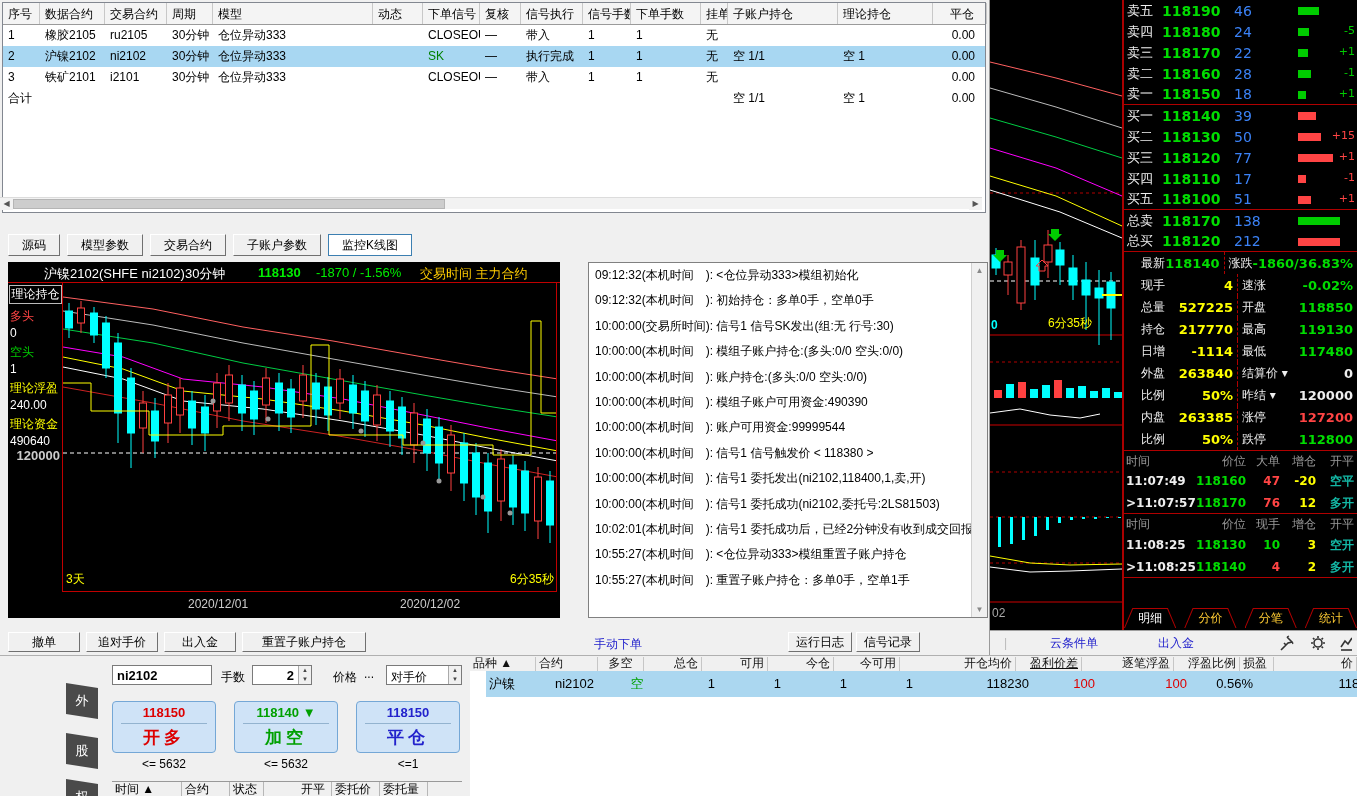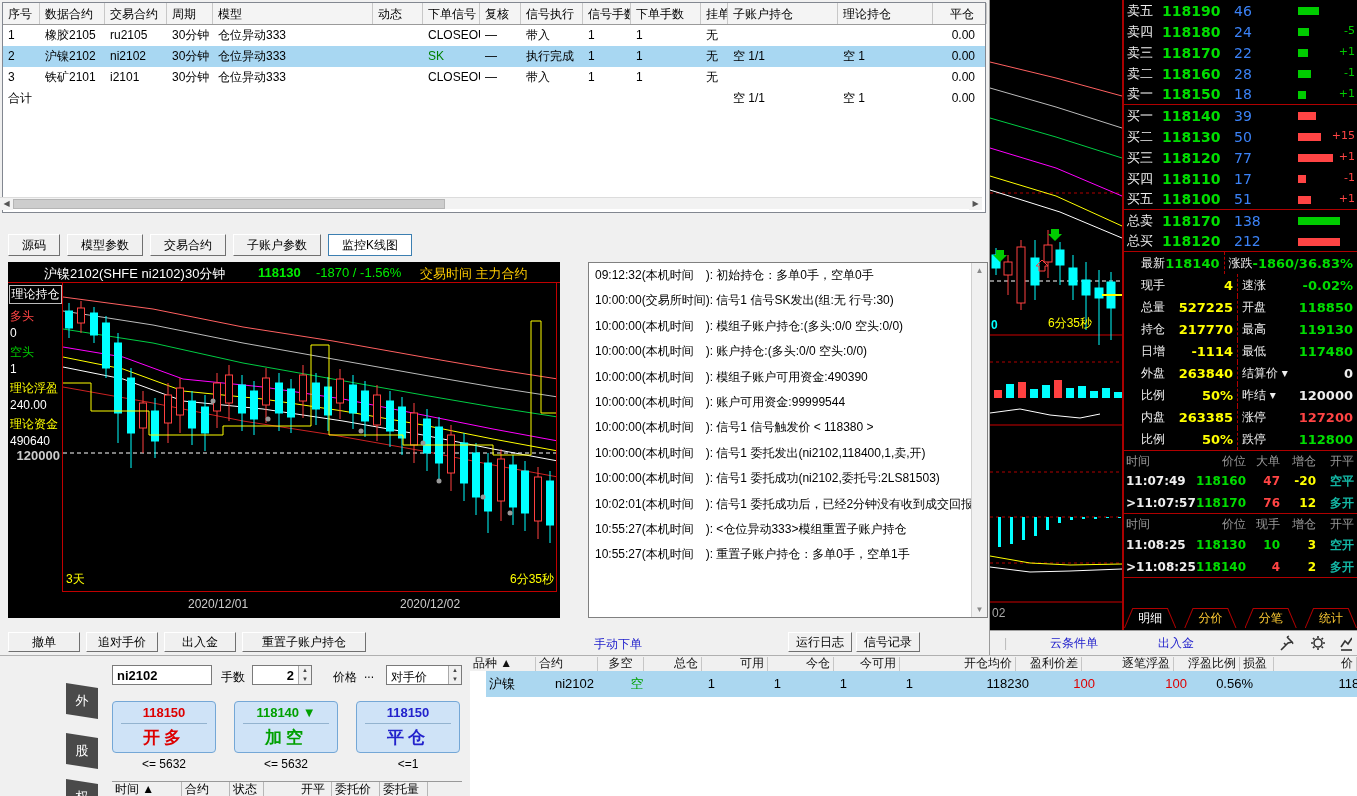--- a/index.html
+++ b/index.html
@@ -312,20 +312,21 @@
         <circle cx="360" cy="160" r="2.5" fill="#999"></circle>
       </svg>
     <span class="t" style="left:58px;top:309px;color:#ffff00">3天</span>
     <span class="t" style="left:470px;top:309px;width:76px;text-align:right;color:#ffff00">6分35秒</span>
     <span class="t" style="left:180px;top:335px;color:#ccc">2020/12/01</span>
     <span class="t" style="left:392px;top:335px;color:#ccc">2020/12/02</span>
   </div>
 
   <div class="abs" id="log">
     <div id="loglines">
+        <div class="logline">09:12:32(本机时间　): &lt;仓位异动333&gt;模组初始化</div>
         <div class="logline">09:12:32(本机时间　): 初始持仓：多单0手，空单0手</div>
         <div class="logline">10:00:00(交易所时间): 信号1 信号SK发出(组:无 行号:30)</div>
         <div class="logline">10:00:00(本机时间　): 模组子账户持仓:(多头:0/0 空头:0/0)</div>
         <div class="logline">10:00:00(本机时间　): 账户持仓:(多头:0/0 空头:0/0)</div>
         <div class="logline">10:00:00(本机时间　): 模组子账户可用资金:490390</div>
         <div class="logline">10:00:00(本机时间　): 账户可用资金:99999544</div>
         <div class="logline">10:00:00(本机时间　): 信号1 信号触发价 &lt; 118380 &gt;</div>
         <div class="logline">10:00:00(本机时间　): 信号1 委托发出(ni2102,118400,1,卖,开)</div>
         <div class="logline">10:00:00(本机时间　): 信号1 委托成功(ni2102,委托号:2LS81503)</div>
         <div class="logline">10:02:01(本机时间　): 信号1 委托成功后，已经2分钟没有收到成交回报!</div>
@@ -708,21 +709,21 @@
   <div class="abs" style="left:470px;top:15px;width:887px;height:126px;background:#fff"></div>
   <div class="abs poshdr" style="left:470px;top:1px;width:887px" id="poshdr">
       <span class="poscell " style="width: 66px;">品种 ▲</span>
       <span class="poscell " style="width: 62px;">合约</span>
       <span class="poscell al-c" style="width: 46px;">多空</span>
       <span class="poscell al-r" style="width: 58px;">总仓</span>
       <span class="poscell al-r" style="width: 66px;">可用</span>
       <span class="poscell al-r" style="width: 66px;">今仓</span>
       <span class="poscell al-r" style="width: 66px;">今可用</span>
       <span class="poscell al-r" style="width: 116px;">开仓均价</span>
-      <span class="poscell al-r" style="width: 66px;">盈利价差</span>
+      <span class="poscell al-r" style="width: 66px; text-decoration: underline;">盈利价差</span>
       <span class="poscell al-r" style="width: 92px;">逐笔浮盈</span>
       <span class="poscell al-r" style="width: 66px;">浮盈比例</span>
       <span class="poscell " style="width: 34px;">损盈</span>
       <span class="poscell al-r" style="width: 83px;">价</span>
     </div>
   <div class="abs posrow" style="left:486px;top:15px;width:887px" id="posrow">
       <span class="poscell " style="width: 66px; color: rgb(0, 0, 0);">沪镍</span>
       <span class="poscell " style="width: 62px; color: rgb(0, 0, 0);">ni2102</span>
       <span class="poscell al-c" style="width: 46px; color: rgb(0, 160, 0);">空</span>
       <span class="poscell al-r" style="width: 58px; color: rgb(0, 0, 0);">1</span>

